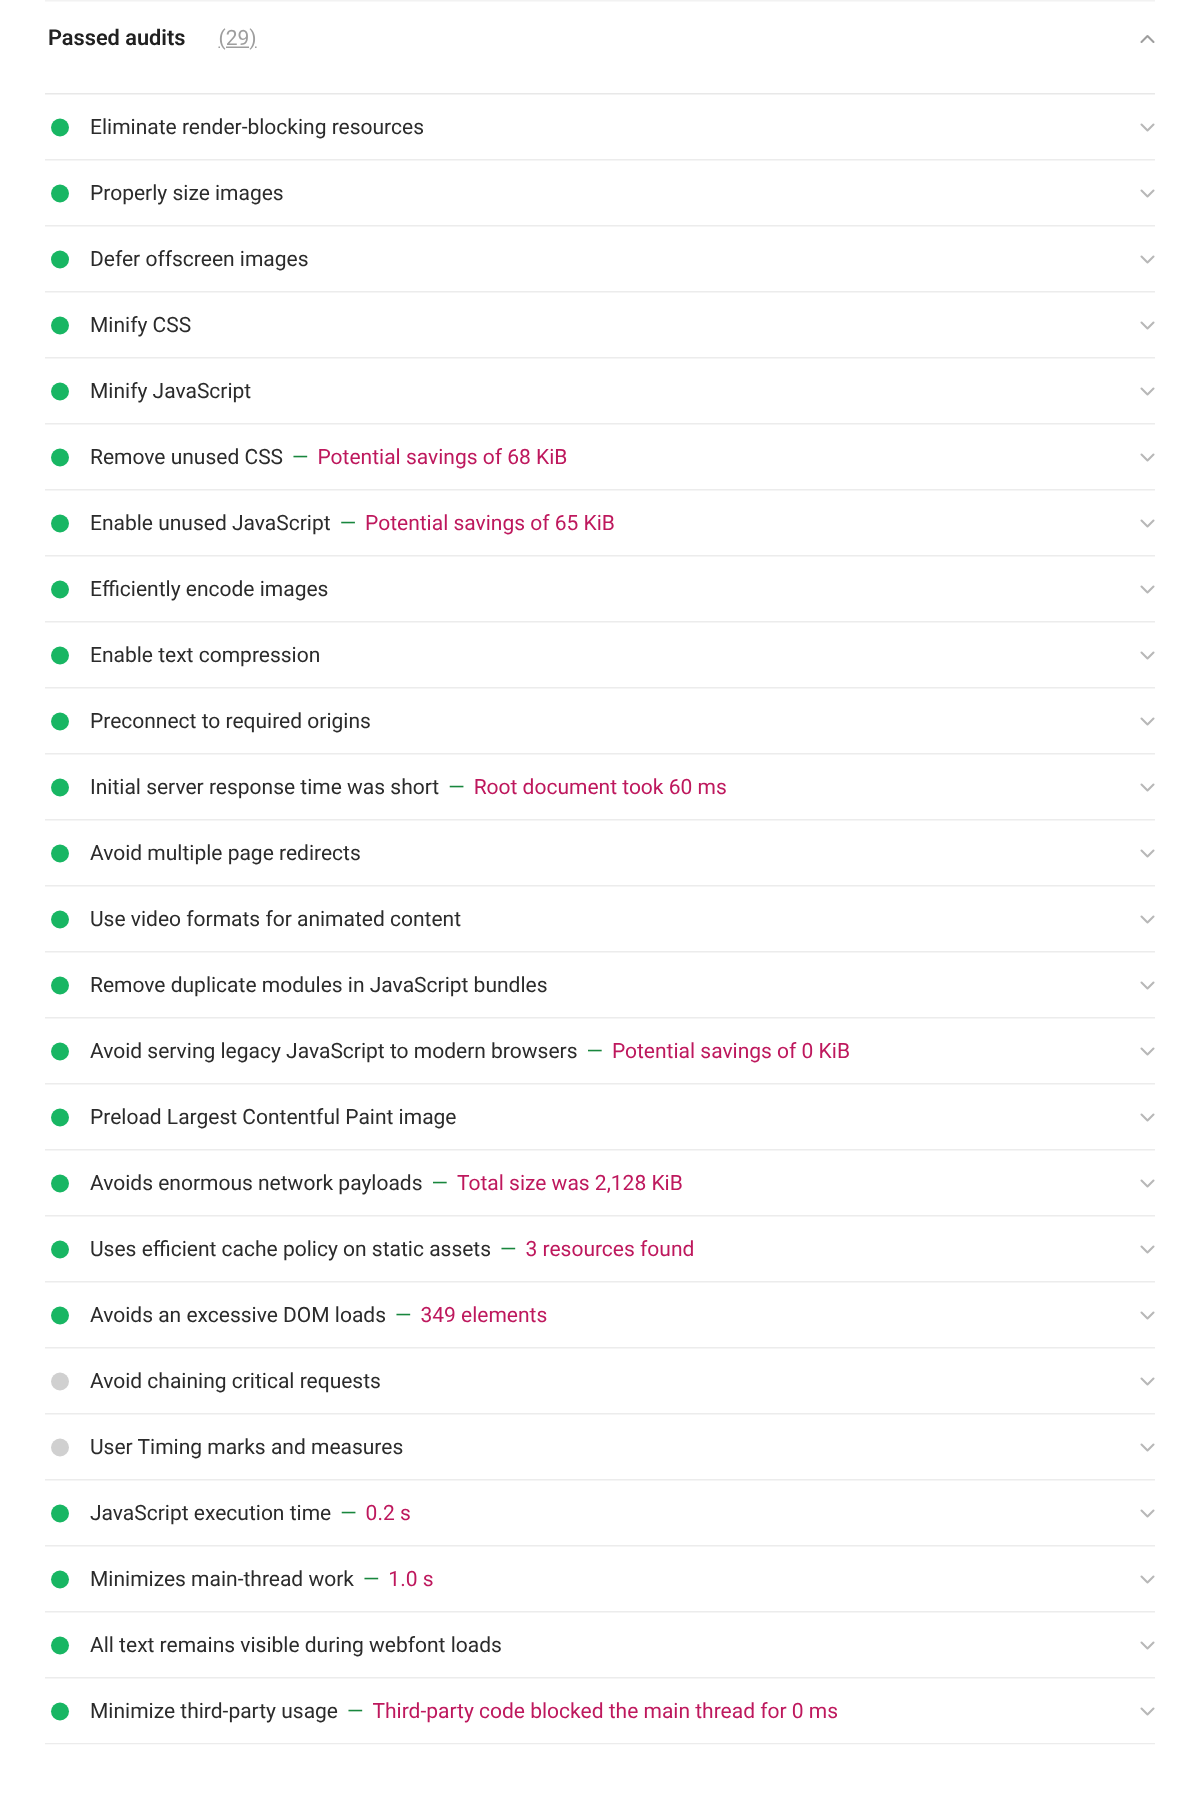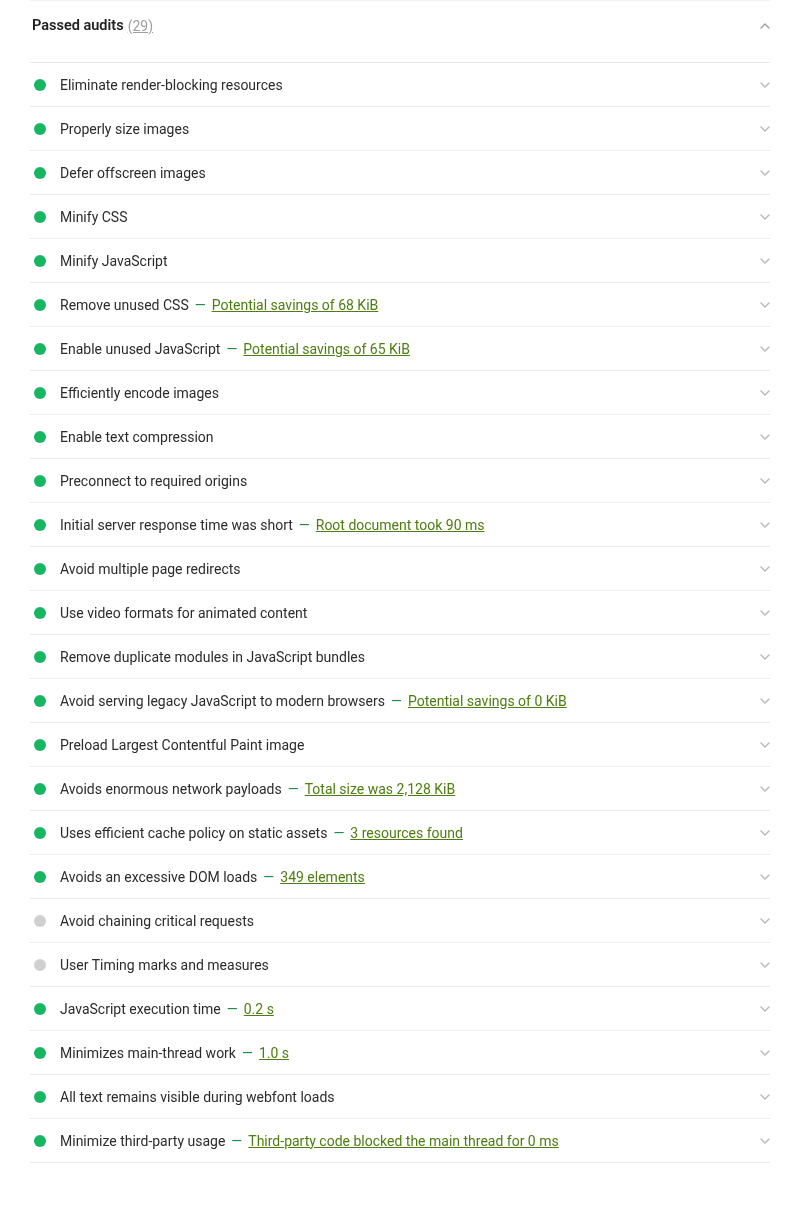--- a/index.html
+++ b/index.html
@@ -14,20 +14,21 @@
     width: 800px;
     padding: 0 30px;
   }
   .section-header {
     display: flex;
     align-items: center;
     padding: 16px 0 28px 2px;
     cursor: pointer;
     border-bottom: 1px solid #e8e8e8;
     border-top: 1px solid #f2f2f2;
+    gap: 18px;
   }
   .section-title {
     font-weight: 600;
     font-size: 14.5px;
     color: #212121;
   }
   .section-count {
     color: #9e9e9e;
     margin-left: 4px;
     font-weight: 400;
@@ -54,23 +55,22 @@
     margin-right: 14px;
     flex-shrink: 0;
   }
   .status-pass { background: #18b663; }
   .status-info { background: #d0d0d0; }
   .audit-title {
     color: #2b2b2b;
     font-size: 14px;
   }
   .audit-detail {
-    color: #4d7c0f;
+    color: #be185d;
     font-size: 14px;
-    text-decoration: underline;
   }
   .audit-dash {
     color: #18863d;
     margin: 0 6px;
   }
   .row-chevron {
     margin-left: auto;
     color: #b8b8b8;
     flex-shrink: 0;
   }
@@ -188,21 +188,21 @@
         <span class="row-chevron chev">
           <svg viewBox="0 0 10 10" width="10" height="10">
             <path d="M1 3 L5 7 L9 3" fill="none" stroke="currentColor" stroke-width="1.4" stroke-linecap="round" stroke-linejoin="round"></path>
           </svg>
         </span>
       </div>
       <div class="audit-row">
         <span class="status-dot status-pass"></span>
         <span class="audit-title">Initial server response time was short</span>
         <span class="audit-dash">—</span>
-        <span class="audit-detail">Root document took 90 ms</span>
+        <span class="audit-detail">Root document took 60 ms</span>
         <span class="row-chevron chev">
           <svg viewBox="0 0 10 10" width="10" height="10">
             <path d="M1 3 L5 7 L9 3" fill="none" stroke="currentColor" stroke-width="1.4" stroke-linecap="round" stroke-linejoin="round"></path>
           </svg>
         </span>
       </div>
       <div class="audit-row">
         <span class="status-dot status-pass"></span>
         <span class="audit-title">Avoid multiple page redirects</span>
         <span class="row-chevron chev">

